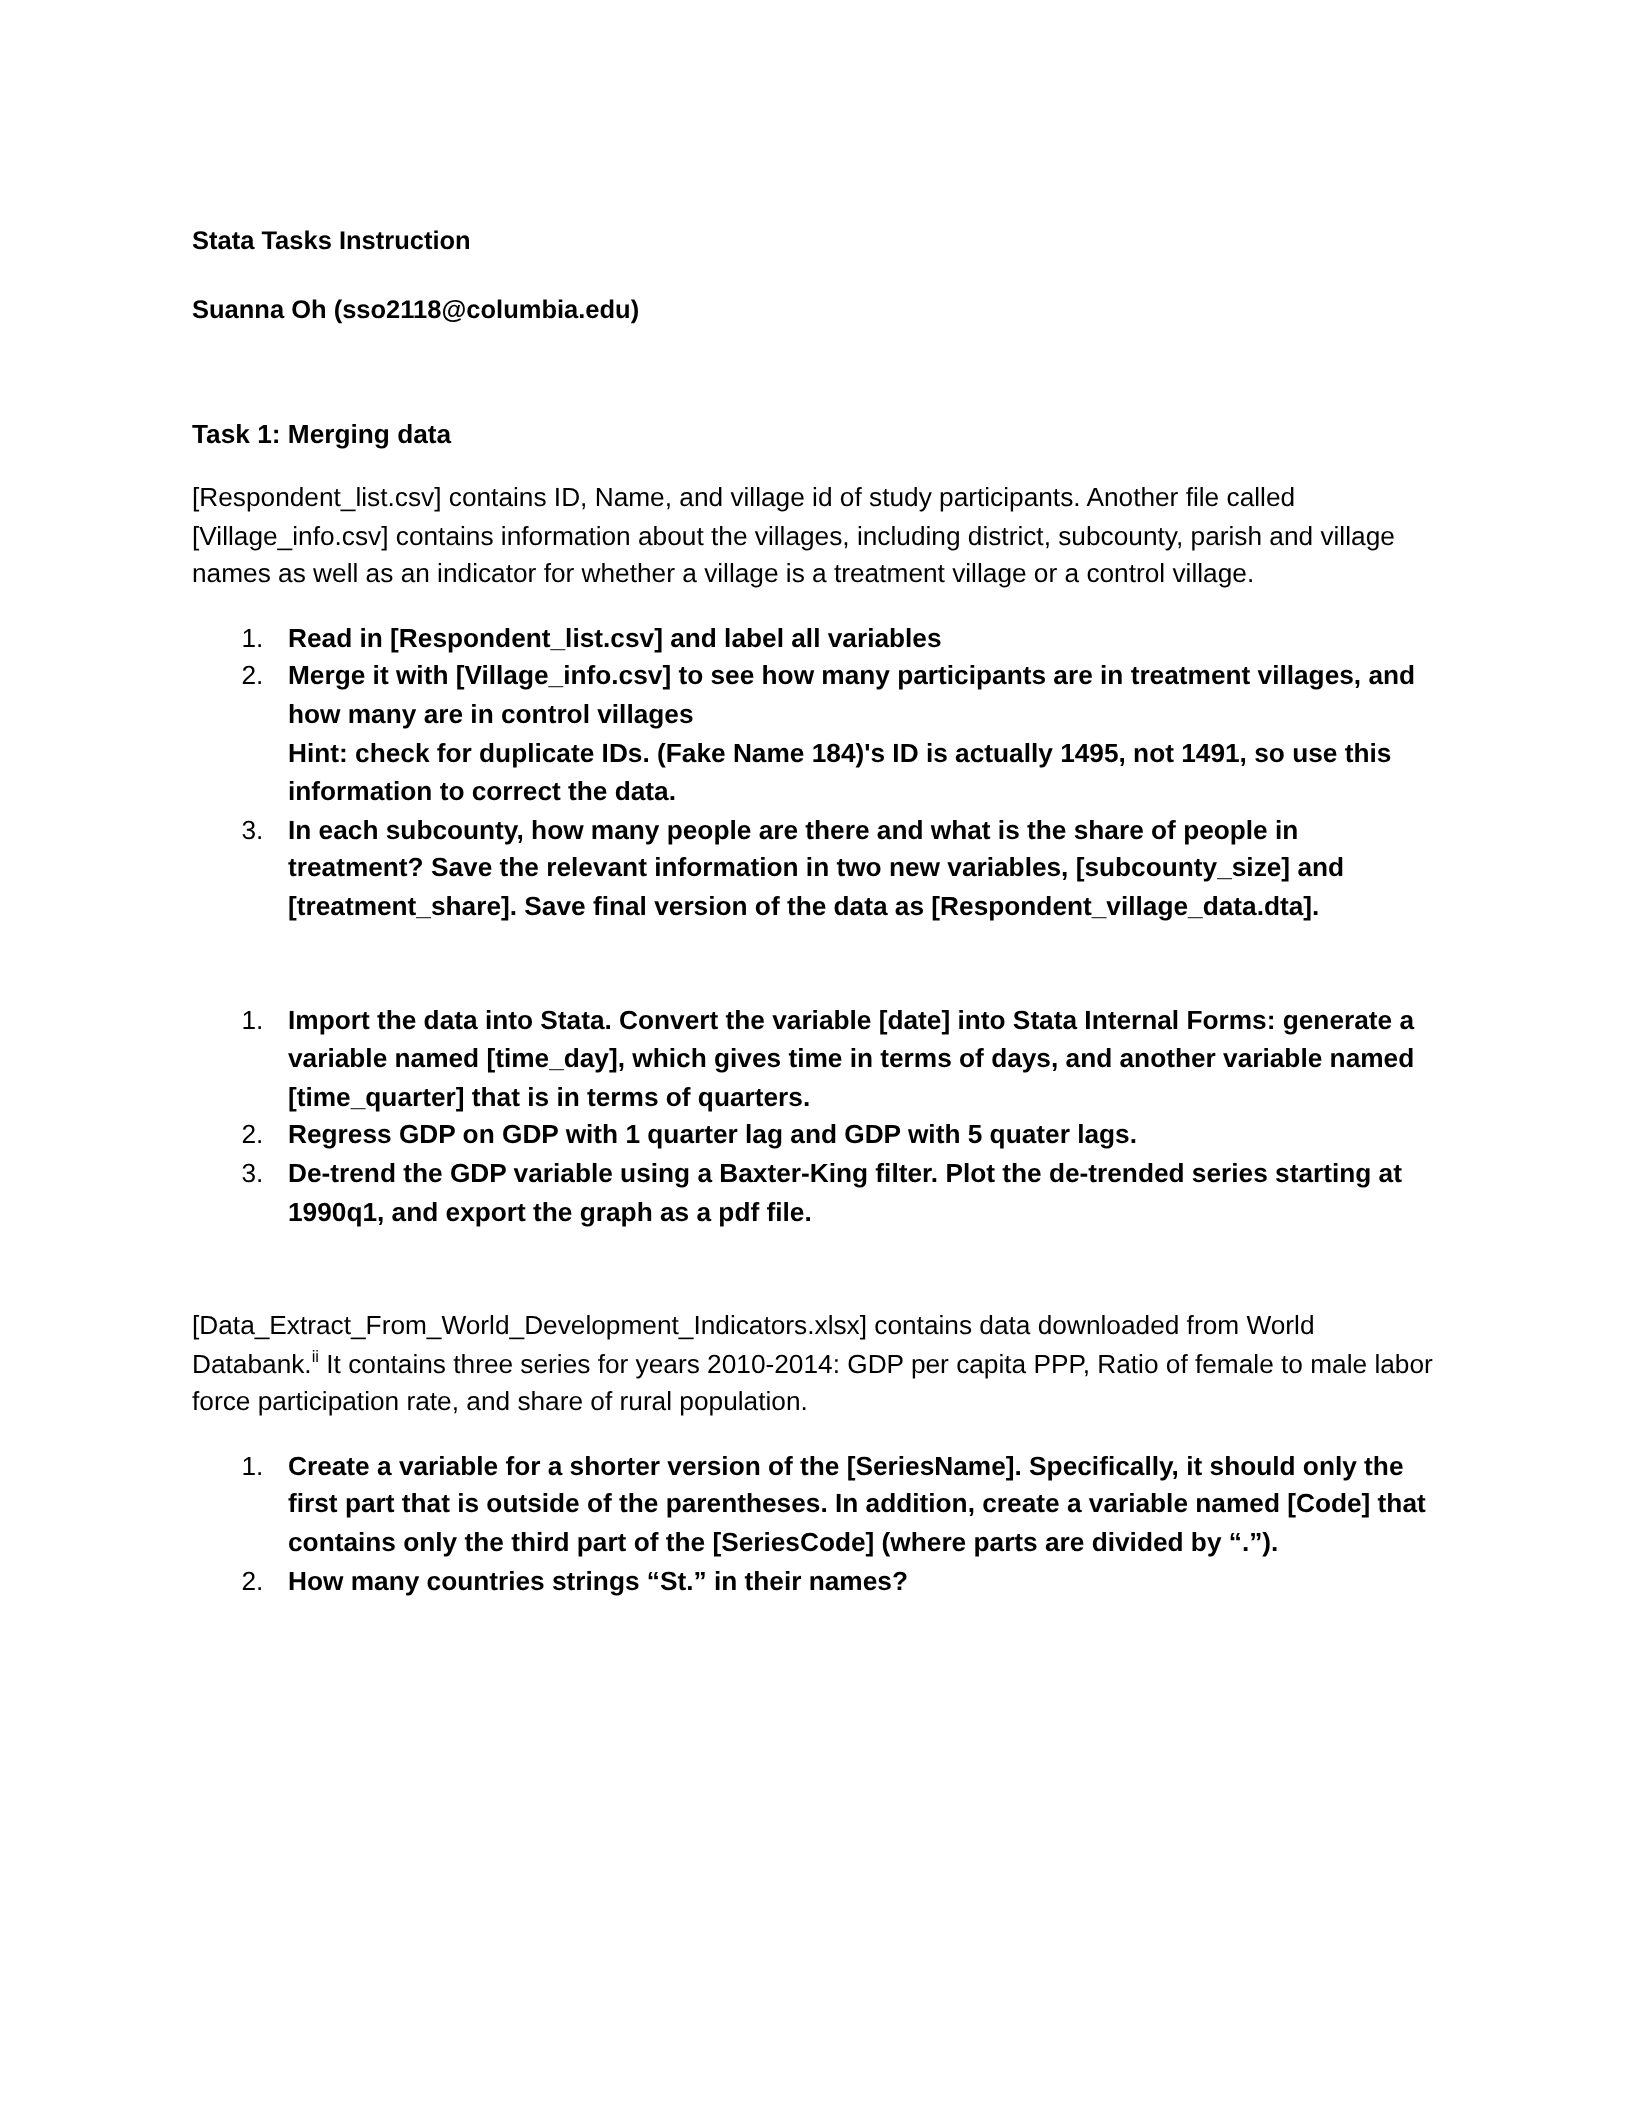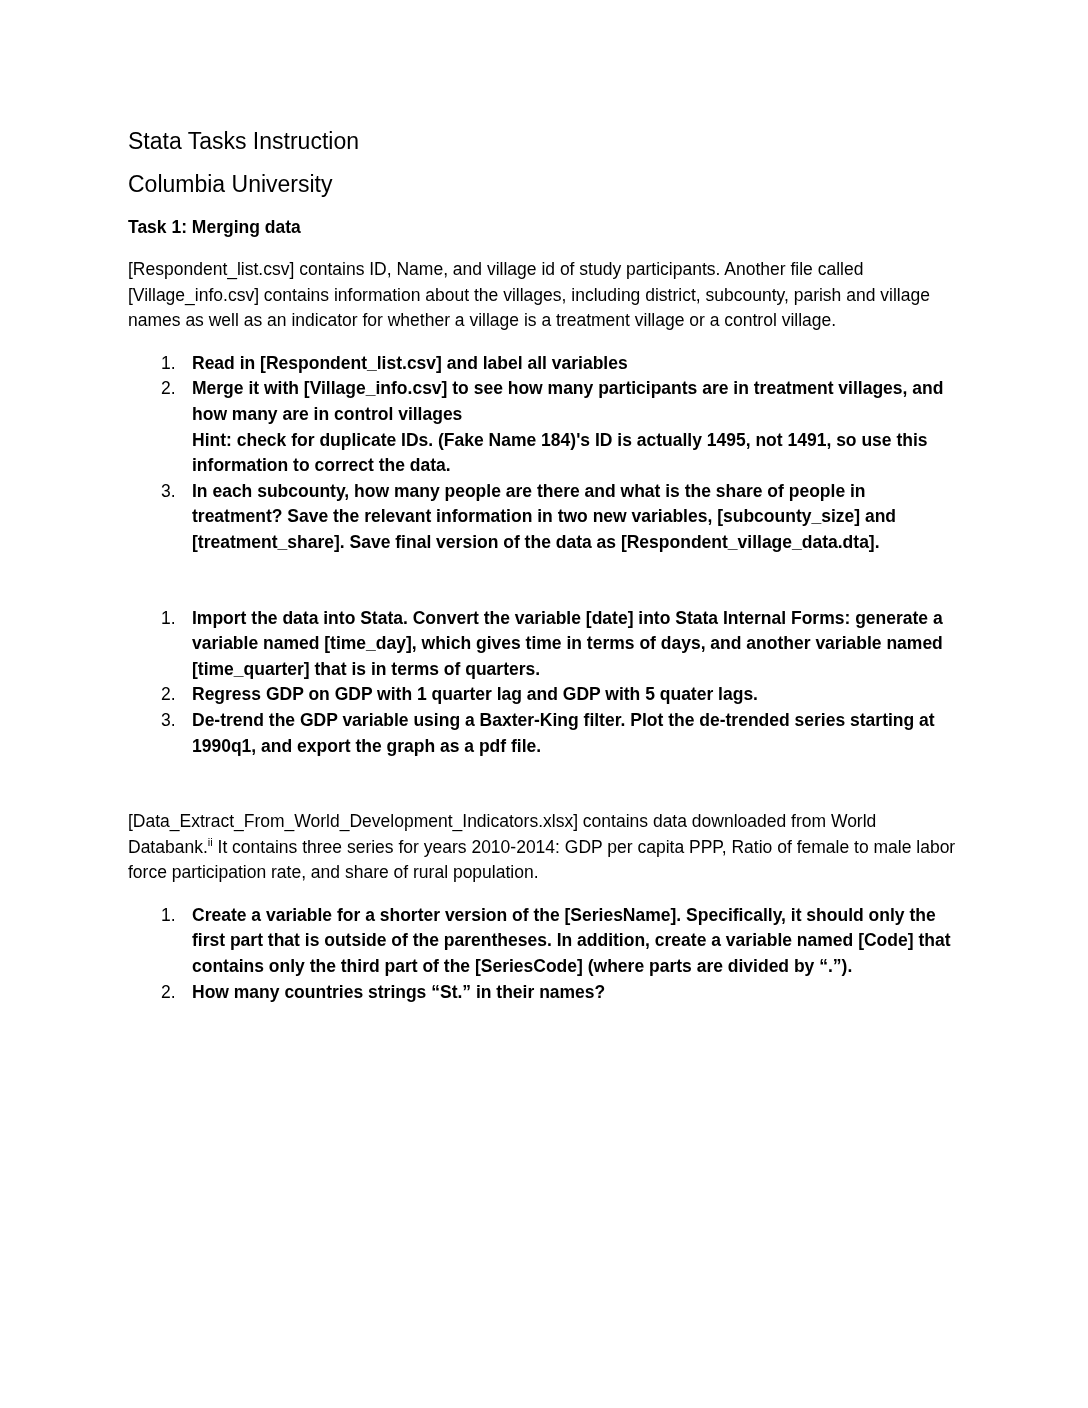--- a/index.html
+++ b/index.html
@@ -11,27 +11,28 @@
     color: #000000;
     overflow: hidden;
   }
   .page {
     width: 1088px;
     height: 1408px;
     padding: 128px 128px 0 128px;
     background: #ffffff;
   }
   .hline {
-    font-size: 23px;
-    font-weight: normal;
+    font-size: 17px;
+    font-weight: bold;
     line-height: 26px;
     margin-bottom: 17px;
+    margin-top: 20px;
   }
   .task { margin-top: 50px; }
-  .task.first { margin-top: 17px; }
+  .task.first { margin-top: 56px; }
   .task-heading {
     font-size: 17.5px;
     font-weight: bold;
     line-height: 26px;
     margin-bottom: 17px;
   }
   .intro {
     font-size: 17.5px;
     line-height: 25.6px;
     margin-bottom: 17px;
@@ -59,21 +60,21 @@
     top: 0;
   }
   .li-text { white-space: pre-line; font-weight: bold; }
 </style>
 </head>
 <body>
 
 <div class="page">
 
   <p class="hline">Stata Tasks Instruction</p>
-  <p class="hline">Columbia University</p>
+  <p class="hline">Suanna Oh (sso2118@columbia.edu)</p>
 
   <section class="task first">
     <p class="task-heading">Task 1: Merging data</p>
     <p class="intro"><span>[Respondent_list.csv] contains ID, Name, and village id of study participants. Another file called [Village_info.csv] contains information about the villages, including district, subcounty, parish and village names as well as an indicator for whether a village is a treatment village or a control village.</span><sup class="fnref"></sup><span></span></p>
     <ol class="items">
       <li><span class="li-text">Read in [Respondent_list.csv] and label all variables</span></li>
       <li><span class="li-text">Merge it with [Village_info.csv] to see how many participants are in treatment villages, and how many are in control villages
 Hint: check for duplicate IDs. (Fake Name 184)'s ID is actually 1495, not 1491, so use this information to correct the data.</span></li>
       <li><span class="li-text">In each subcounty, how many people are there and what is the share of people in treatment? Save the relevant information in two new variables, [subcounty_size] and [treatment_share]. Save final version of the data as [Respondent_village_data.dta].</span></li>
     </ol>

